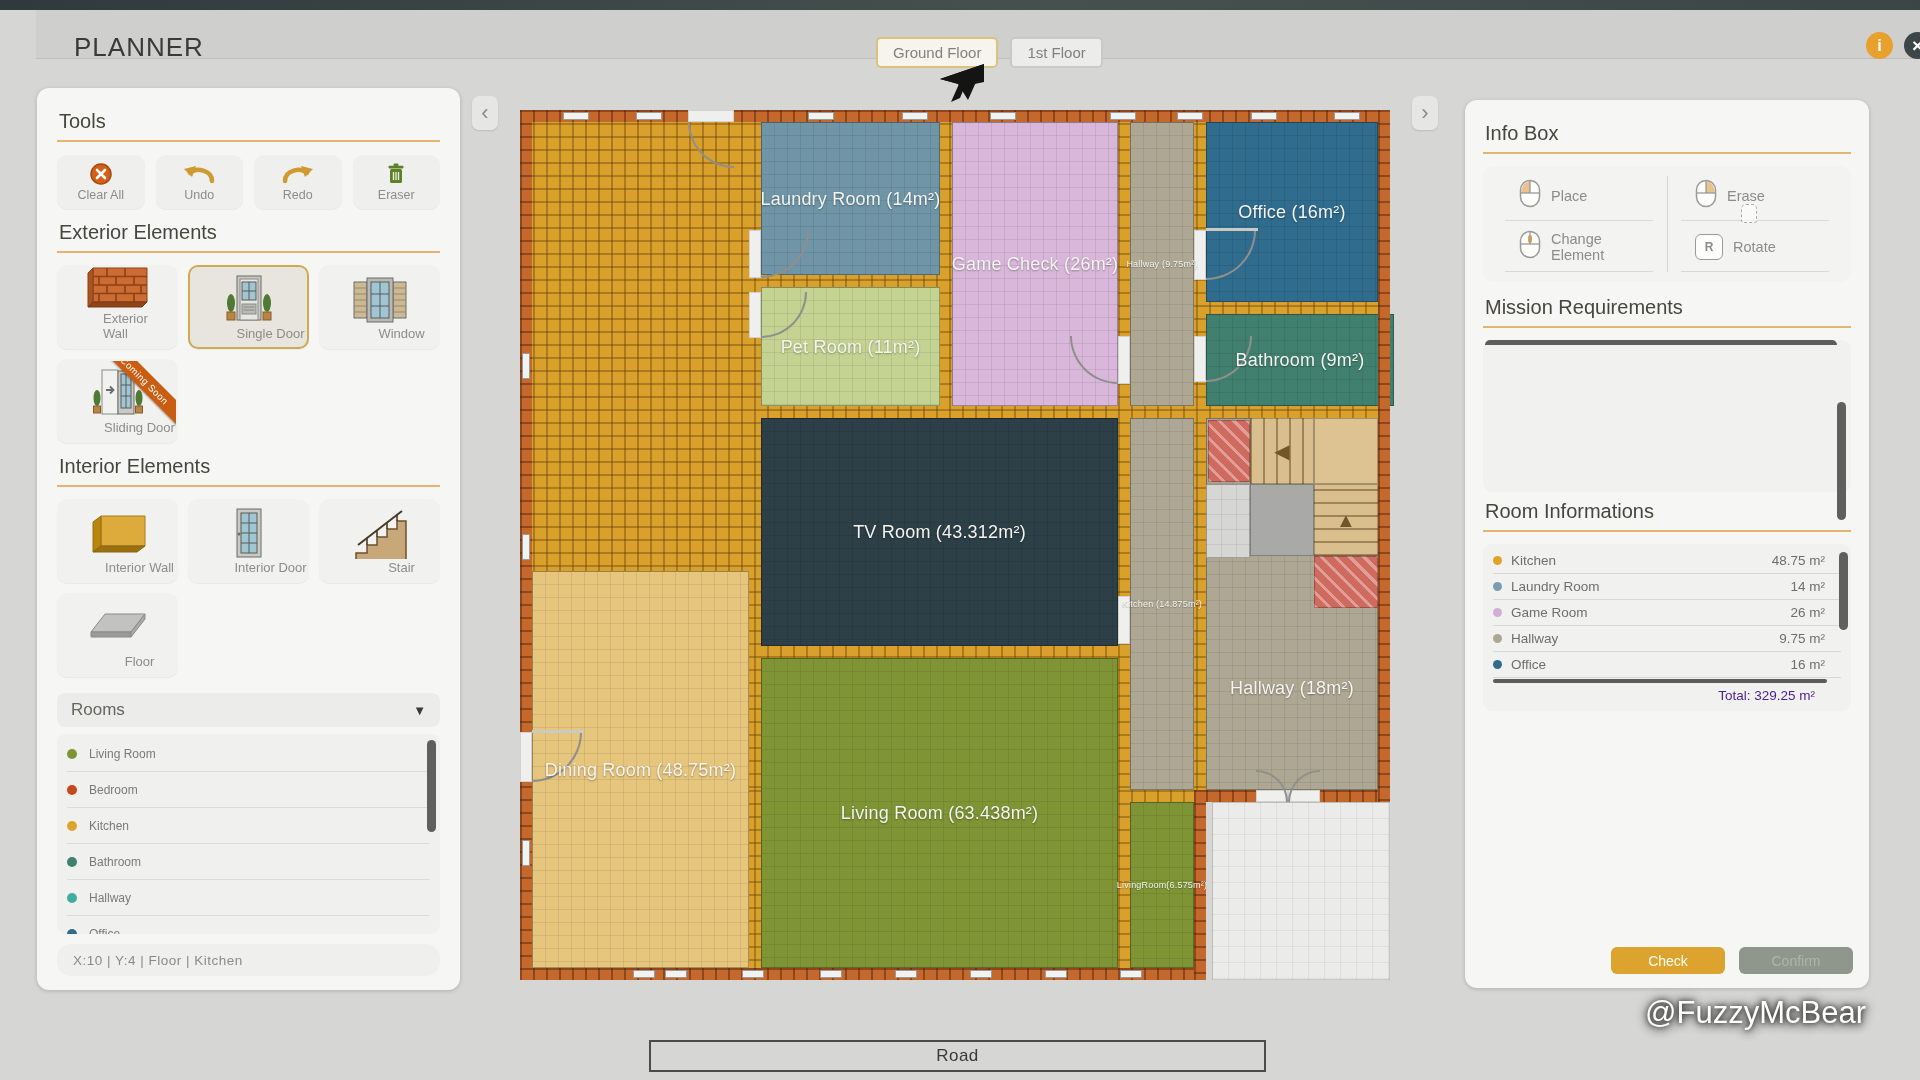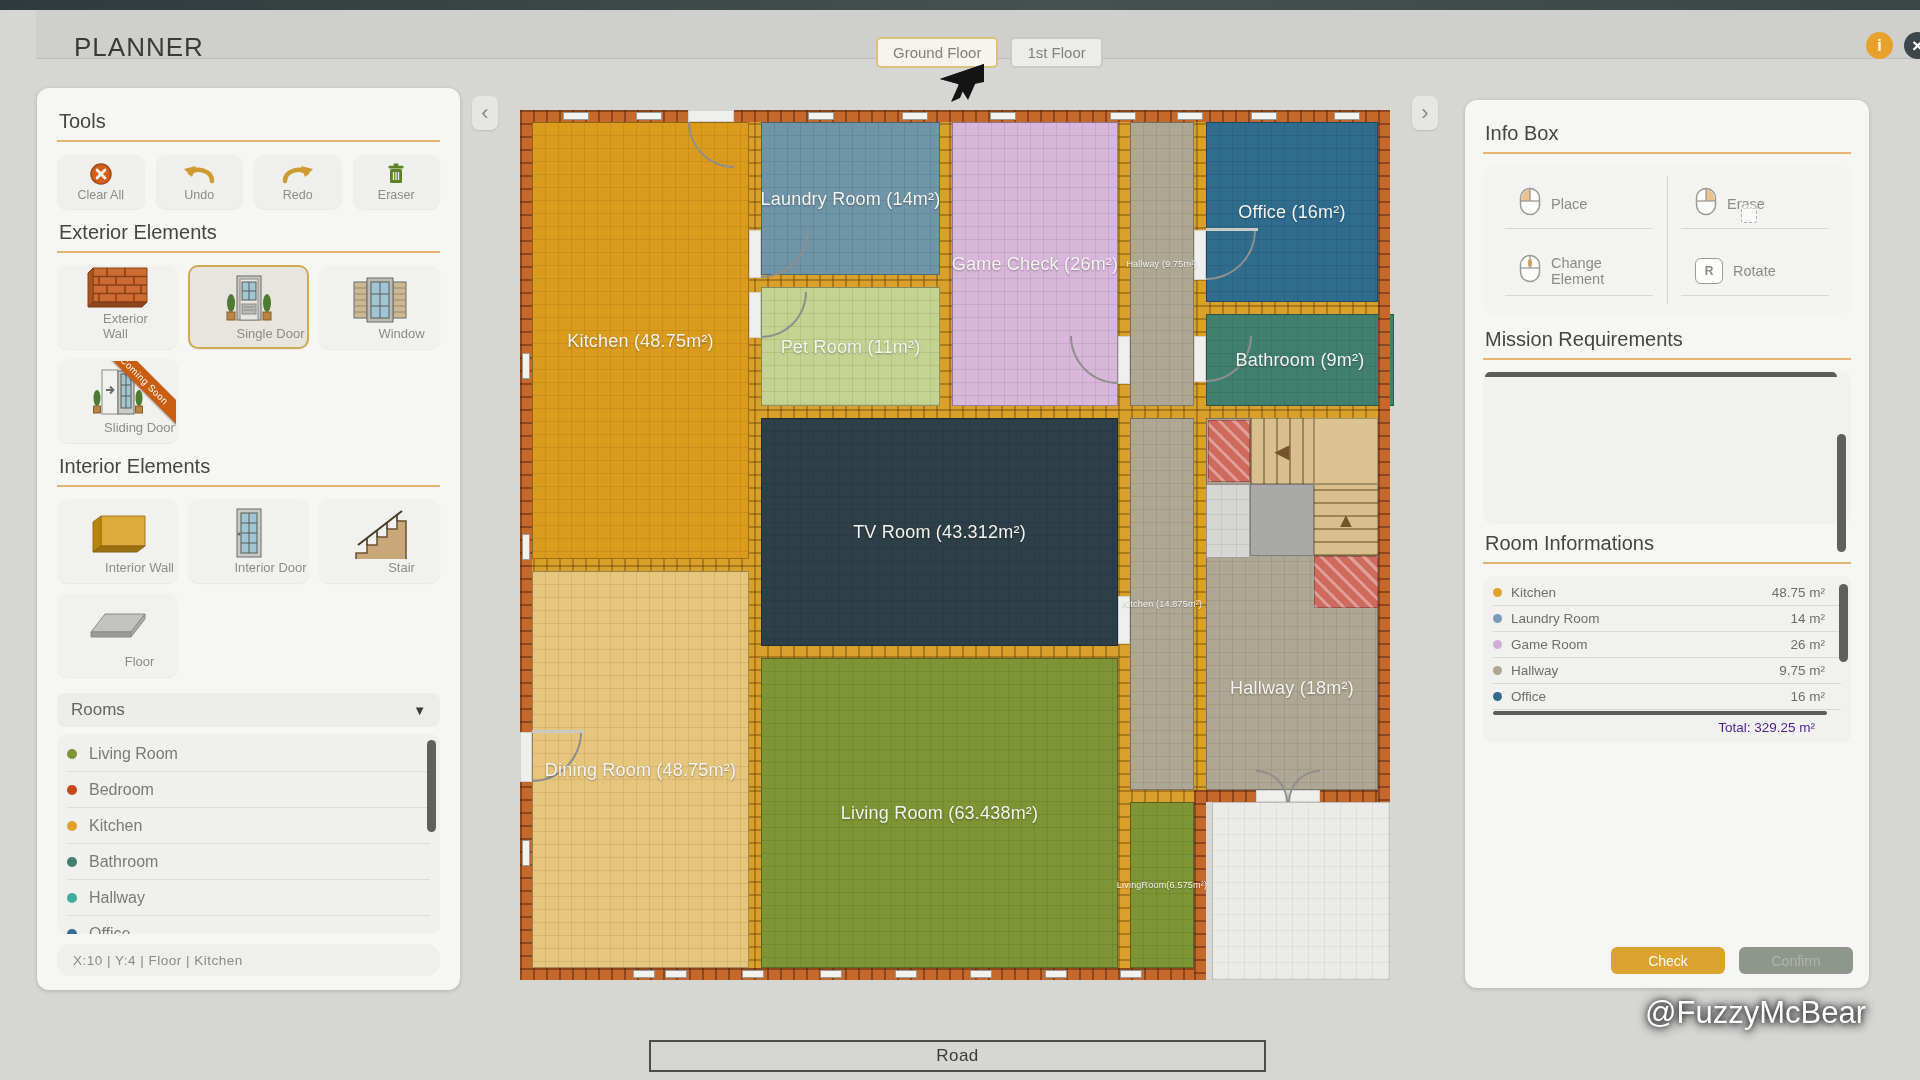--- a/index.html
+++ b/index.html
@@ -50,30 +50,30 @@
   
   .roomsbar{margin-top:12px;background:#ececea;border-radius:8px;height:34px;display:flex;
     align-items:center;justify-content:space-between;padding:0 14px;cursor:pointer;}
   .roomsbar .rb-label{font-size:17px;color:#66665f;}
   .roomsbar .rb-arrow{font-size:13px;color:#3a3a38;}
   .roomlist{margin-top:7px;background:#f0f0ee;border-radius:9px;flex:1;overflow:hidden;
     position:relative;padding:2px 10px;}
   .roomitem{height:35px;display:flex;align-items:center;gap:12px;border-bottom:1px solid #dcdcda;
     cursor:pointer;}
   .roomitem .dot{width:10px;height:10px;border-radius:50%;}
-  .roomitem .rname{font-size:16px;color:#7a7a76;}
+  .roomitem .rname{font-size:12px;color:#7a7a76;}
   .vthumb{position:absolute;border-radius:5px;background:#5f5f5d;}
   .statusbar{margin-top:10px;background:#efefed;border-radius:14px;height:32px;display:flex;
     align-items:center;padding:0 16px;font-size:13.5px;color:#8a8a86;letter-spacing:.5px;}
   
   .infobox{margin:12px 0 6px 0;background:#f3f3f1;border-radius:10px;padding:10px 8px;
     display:grid;grid-template-columns:1fr 1fr;row-gap:6px;position:relative;}
   .infobox::before{content:"";position:absolute;left:50%;top:10px;bottom:10px;width:1px;background:#d4d4d2;}
   .ib-item{display:flex;align-items:center;gap:10px;padding:3px 4px 8px 14px;
-    border-bottom:1px solid #d8d8d6;margin:8px 14px;}
+    border-bottom:1px solid #d8d8d6;margin:0 14px;}
   .ib-item .ib-label{font-size:14.5px;color:#8c8c88;}
   .keycap{display:inline-flex;width:26px;height:24px;border:1.6px solid #9a9a98;border-radius:6px;
     align-items:center;justify-content:center;font-size:12px;font-weight:bold;color:#8a8a86;background:#fdfdfc;}
   .hand-cursor{position:absolute;left:276px;top:104px;width:14px;height:17px;
     border:1.5px dashed #aaa;border-radius:5px 5px 3px 3px;background:rgba(255,255,255,.55);}
   
   .missionbox{margin-top:12px;background:#f1f1ef;border-radius:9px;height:152px;position:relative;}
   .missionbox::before{content:"";position:absolute;left:2px;right:14px;top:0;height:5px;
     background:#5c5c5a;border-radius:6px 6px 0 0;}
   .mi-thumb{right:5px;top:62px;height:118px;width:9px;}
@@ -380,23 +380,20 @@
         <span class="rname">Office</span>
       </div>
       <div class="vthumb" style="right: 4px; top: 6px; width: 9px; height: 92px;"></div>
     </div>
   <div class="statusbar">X:10   |   Y:4   |   Floor   |   Kitchen</div>
 </div>
 
 <div class="canvas">
     <div class="wallbase" style="left: 0px; top: 0px; width: 870px; height: 692px;"></div>
     <div class="wallbase" style="left: 0px; top: 680px; width: 686px; height: 190px;"></div>
-    <div class="room" style="left: 12px; top: 12px; width: 217px; height: 437px; background-color: rgb(219, 156, 29);">
-      <span class="rlabel">Kitchen (48.75m²)</span>
-    </div>
     <div class="room" style="left: 12px; top: 461px; width: 217px; height: 397px; background-color: rgb(230, 197, 125);">
       <span class="rlabel">Dining Room (48.75m²)</span>
     </div>
     <div class="room" style="left: 241px; top: 12px; width: 179px; height: 153px; background-color: rgb(111, 149, 167);">
       <span class="rlabel">Laundry Room (14m²)</span>
     </div>
     <div class="room" style="left: 241px; top: 177px; width: 179px; height: 119px; background-color: rgb(196, 211, 146);">
       <span class="rlabel">Pet Room (11m²)</span>
     </div>
     <div class="room" style="left: 432px; top: 12px; width: 166px; height: 284px; background-color: rgb(217, 183, 218);">

